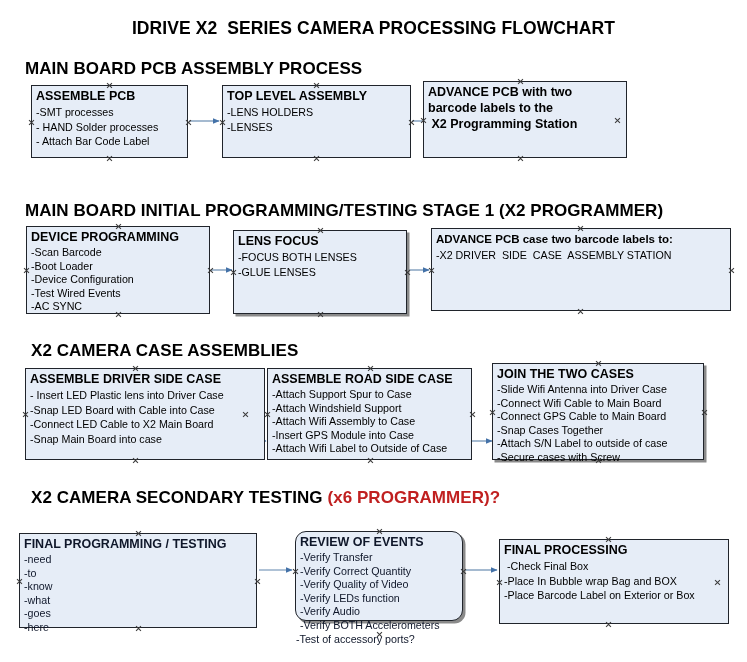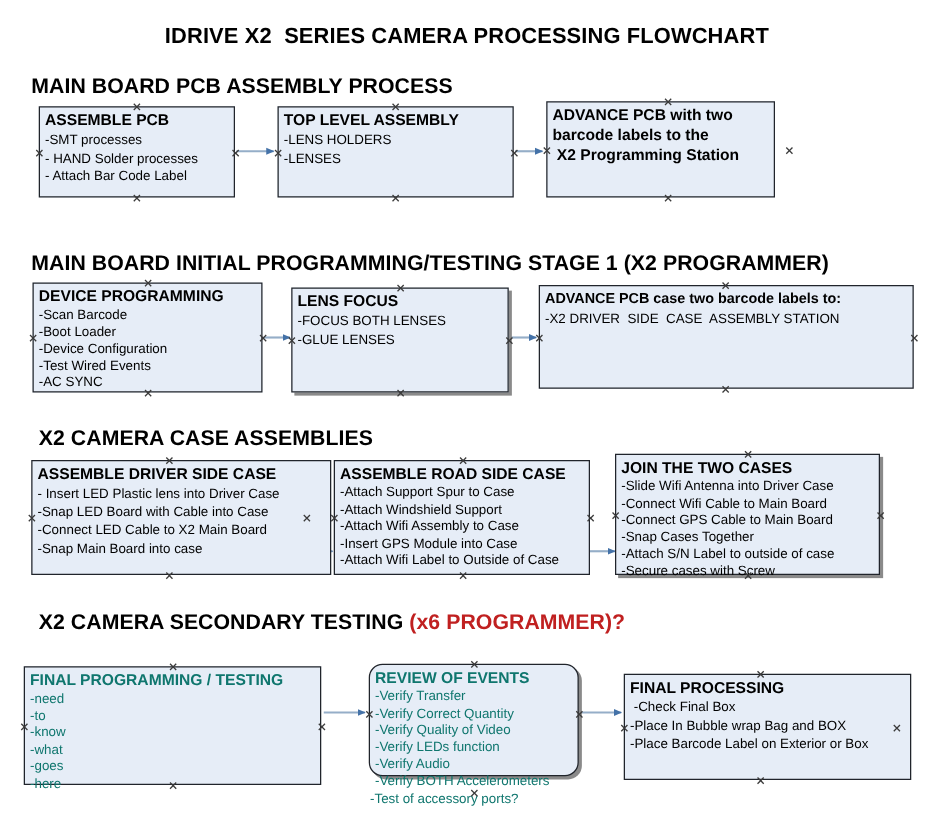--- a/index.html
+++ b/index.html
@@ -73,21 +73,21 @@
   .box-line {
     font-size: 10.7px;
     line-height: 14.6px;
     white-space: pre;
   }
   .box-line.tight {
     line-height: 13.6px;
   }
   .red-text .box-title,
   .red-text .box-line {
-    color: #0f766e;
+    color: #0f172a;
   }
 
   
   .handle {
     position: absolute;
     width: 7px;
     height: 7px;
     pointer-events: none;
   }
   .handle::before,
@@ -162,21 +162,21 @@
 <div class="flow-box" style="left:222px; top:85px; width:189px; height:73px;">
   <div class="box-title">TOP LEVEL ASSEMBLY</div>
   <div class="box-line">-LENS HOLDERS</div>
   <div class="box-line">-LENSES</div>
   <span class="handle" style="left:90px; top:-4px;"></span>
   <span class="handle" style="left:90px; top:69px;"></span>
   <span class="handle" style="left:-4px; top:33px;"></span>
   <span class="handle" style="left:185px; top:33px;"></span>
 </div>
 
-<div class="flow-box" style="left:437px; top:81px; width:183px; height:77px;">
+<div class="flow-box" style="left:423px; top:81px; width:204px; height:77px;">
   <div class="box-title">ADVANCE PCB with two</div>
   <div class="box-title">barcode labels to the</div>
   <div class="box-title"> X2 Programming Station</div>
   <span class="handle" style="left:93px; top:-4px;"></span>
   <span class="handle" style="left:93px; top:73px;"></span>
   <span class="handle" style="left:-4px; top:35px;"></span>
   <span class="handle" style="left:190px; top:35px;"></span>
 </div>
 
 <div class="section-heading" style="left:25px; top:201px;">

